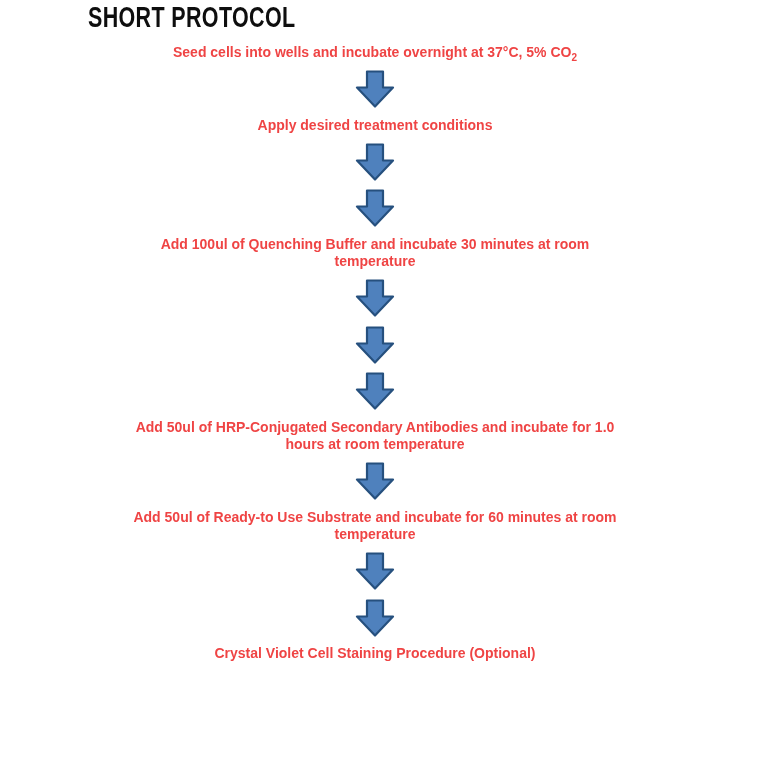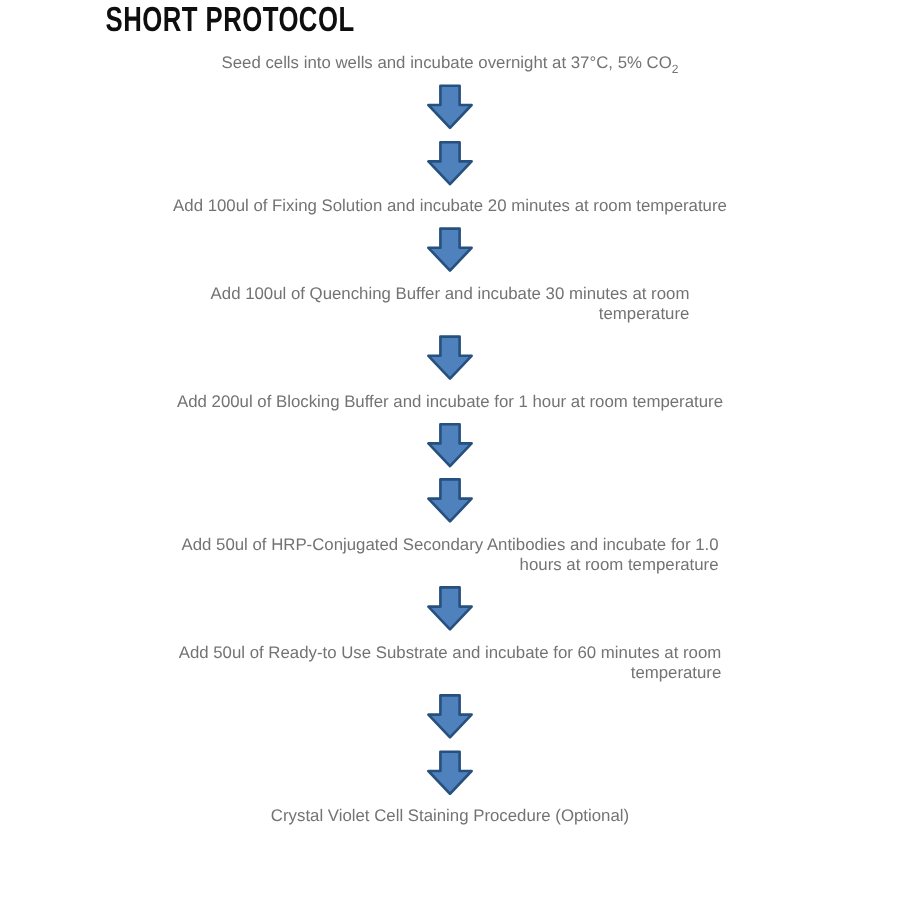--- a/index.html
+++ b/index.html
@@ -29,24 +29,24 @@
     left: 30px;
     width: 690px;
     padding-top: 44px;
     display: flex;
     flex-direction: column;
     align-items: center;
     row-gap: 8.5px;
   }
   .step {
     font-size: 14px;
-    font-weight: normal;
-    color: #737373;
+    font-weight: bold;
+    color: #ef4444;
     line-height: 17.5px;
-    text-align: right;
+    text-align: center;
     white-space: pre-line;
     letter-spacing: 0px;
   }
   .step sub {
     font-size: 10px;
     line-height: 0;
   }
   .arrow { height: 38px; }
   .arrow svg { display: block; }
   .arrow path {
@@ -64,45 +64,44 @@
   <div class="flow">
 
     <div class="step"><span>Seed cells into wells and incubate overnight at 37°C, 5% CO</span><sub>2</sub></div>
 
     <div class="arrow">
       <svg width="42" height="38" viewBox="0 0 42 38">
           <path d="M13 1.5 H29 V17.5 H39 L21 36.5 L3 17.5 H13 Z" fill="#4f81bd"></path>
         </svg>
     </div>
 
+    <div class="step">Apply desired treatment conditions</div>
 
     <div class="arrow">
       <svg width="42" height="38" viewBox="0 0 42 38">
           <path d="M13 1.5 H29 V17.5 H39 L21 36.5 L3 17.5 H13 Z" fill="#4f81bd"></path>
         </svg>
     </div>
 
-    <div class="step">Add 100ul of Fixing Solution and incubate 20 minutes at room temperature</div>
 
     <div class="arrow">
       <svg width="42" height="38" viewBox="0 0 42 38">
           <path d="M13 1.5 H29 V17.5 H39 L21 36.5 L3 17.5 H13 Z" fill="#4f81bd"></path>
         </svg>
     </div>
 
     <div class="step">Add 100ul of Quenching Buffer and incubate 30 minutes at room
 temperature</div>
 
     <div class="arrow">
       <svg width="42" height="38" viewBox="0 0 42 38">
           <path d="M13 1.5 H29 V17.5 H39 L21 36.5 L3 17.5 H13 Z" fill="#4f81bd"></path>
         </svg>
     </div>
 
-    <div class="step">Add 200ul of Blocking Buffer and incubate for 1 hour at room temperature</div>
 
     <div class="arrow">
       <svg width="42" height="38" viewBox="0 0 42 38">
           <path d="M13 1.5 H29 V17.5 H39 L21 36.5 L3 17.5 H13 Z" fill="#4f81bd"></path>
         </svg>
     </div>
 
 
     <div class="arrow">
       <svg width="42" height="38" viewBox="0 0 42 38">

